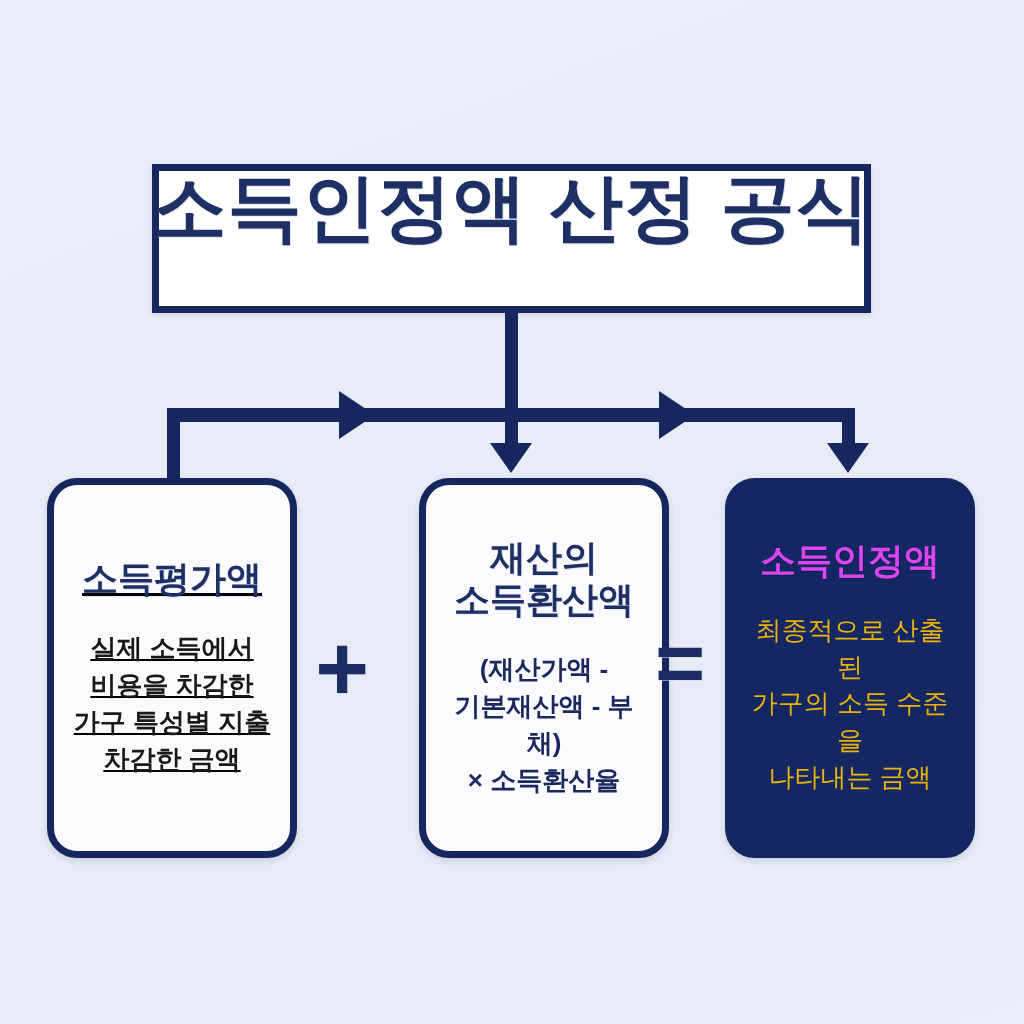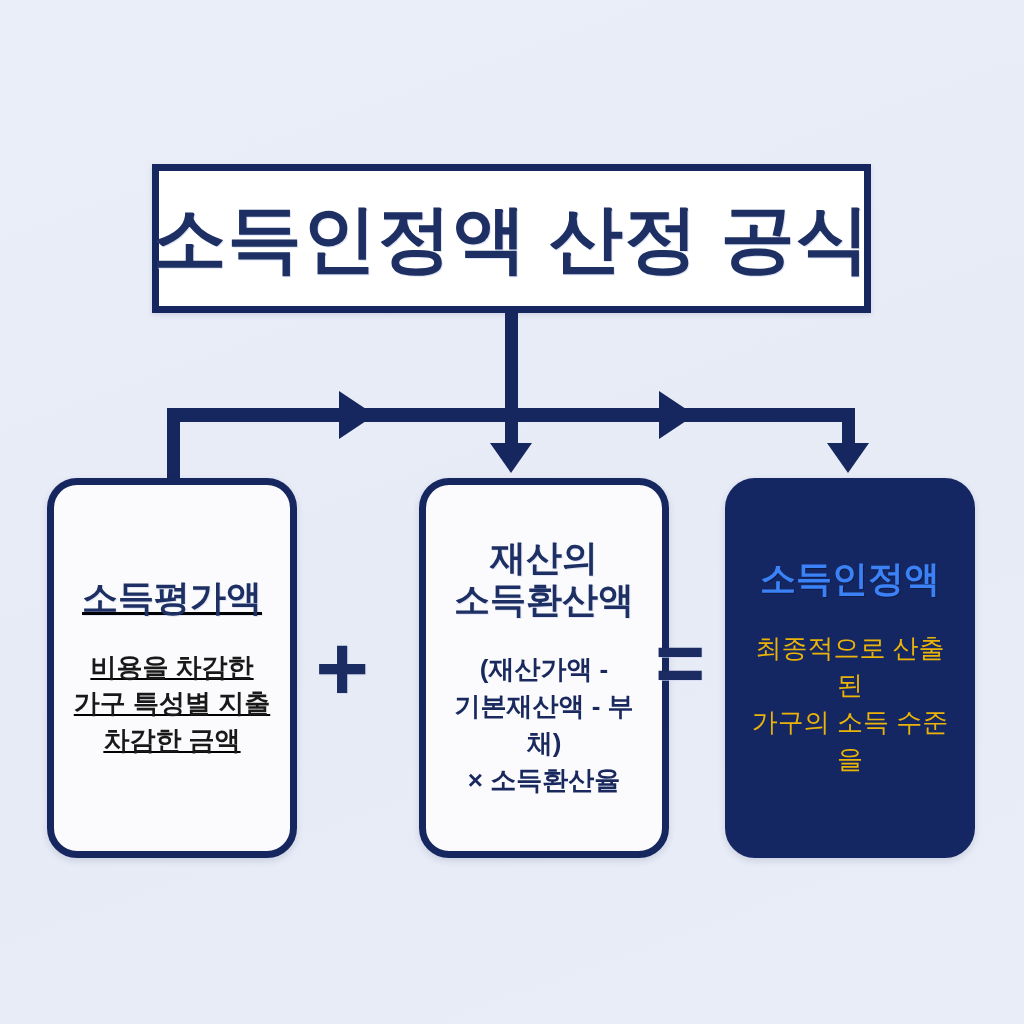--- a/index.html
+++ b/index.html
@@ -24,21 +24,21 @@
   #title-box {
     position: absolute;
     left: 152px;
     top: 164px;
     width: 719px;
     height: 149px;
     box-sizing: border-box;
     background: #ffffff;
     border: 7px solid #16265e;
     display: flex;
-    align-items: center;
+    align-items: flex-start;
     justify-content: center;
     box-shadow: 0 2px 5px rgba(30,45,90,0.12);
   }
   #title-text {
     font-size: 74px;
     font-weight: 800;
     color: #1d2f63;
     letter-spacing: 1px;
     line-height: 1;
     white-space: nowrap;
@@ -139,21 +139,21 @@
   .box-heading {
     font-size: 36px;
     font-weight: 800;
     color: #1d2f63;
     line-height: 1.16;
     text-align: center;
     margin-bottom: 30px;
     text-shadow: 1px 1px 0 rgba(205,214,238,0.55);
   }
   .box-heading.on-dark {
-    color: #3b82f6;
+    color: #d946ef;
     text-shadow: 1px 1px 0 rgba(12,22,58,0.65);
   }
   .box-body {
     font-size: 26px;
     font-weight: 600;
     line-height: 1.42;
     text-align: center;
     color: #191919;
   }
   .box-body.navy { color: #19295e; }
@@ -209,20 +209,21 @@
   <div class="arrow-right" id="arrowhead-bus-1"></div>
   <div class="arrow-right" id="arrowhead-bus-2"></div>
   <div class="arrow-down" id="arrowhead-center"></div>
   <div class="arrow-down" id="arrowhead-right"></div>
 
   <div class="box box-light" id="box-income">
     <div class="box-heading">
       <span>소득평가액</span>
     </div>
     <div class="box-body">
+      <span>실제 소득에서</span>
       <span>비용을 차감한</span>
       <span>가구 특성별 지출</span>
       <span>차감한 금액</span>
     </div>
   </div>
 
   <div class="operator" id="operator-plus">+</div>
 
   <div class="box box-light" id="box-asset">
     <div class="box-heading">
@@ -238,16 +239,17 @@
 
   <div class="operator" id="operator-equals">=</div>
 
   <div class="box box-dark" id="box-recognized">
     <div class="box-heading on-dark">
       <span>소득인정액</span>
     </div>
     <div class="box-body on-dark">
       <span>최종적으로 산출된</span>
       <span>가구의 소득 수준을</span>
+      <span>나타내는 금액</span>
     </div>
   </div>
 
 </div>
 
 </body></html>

